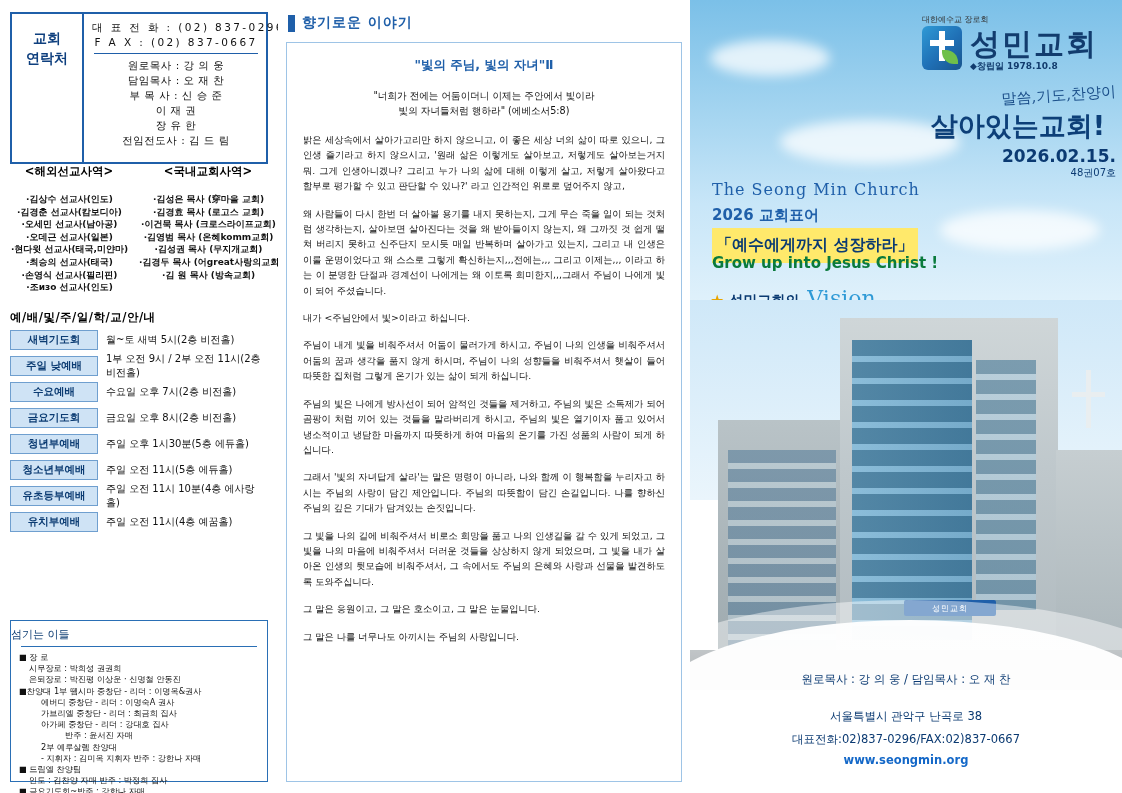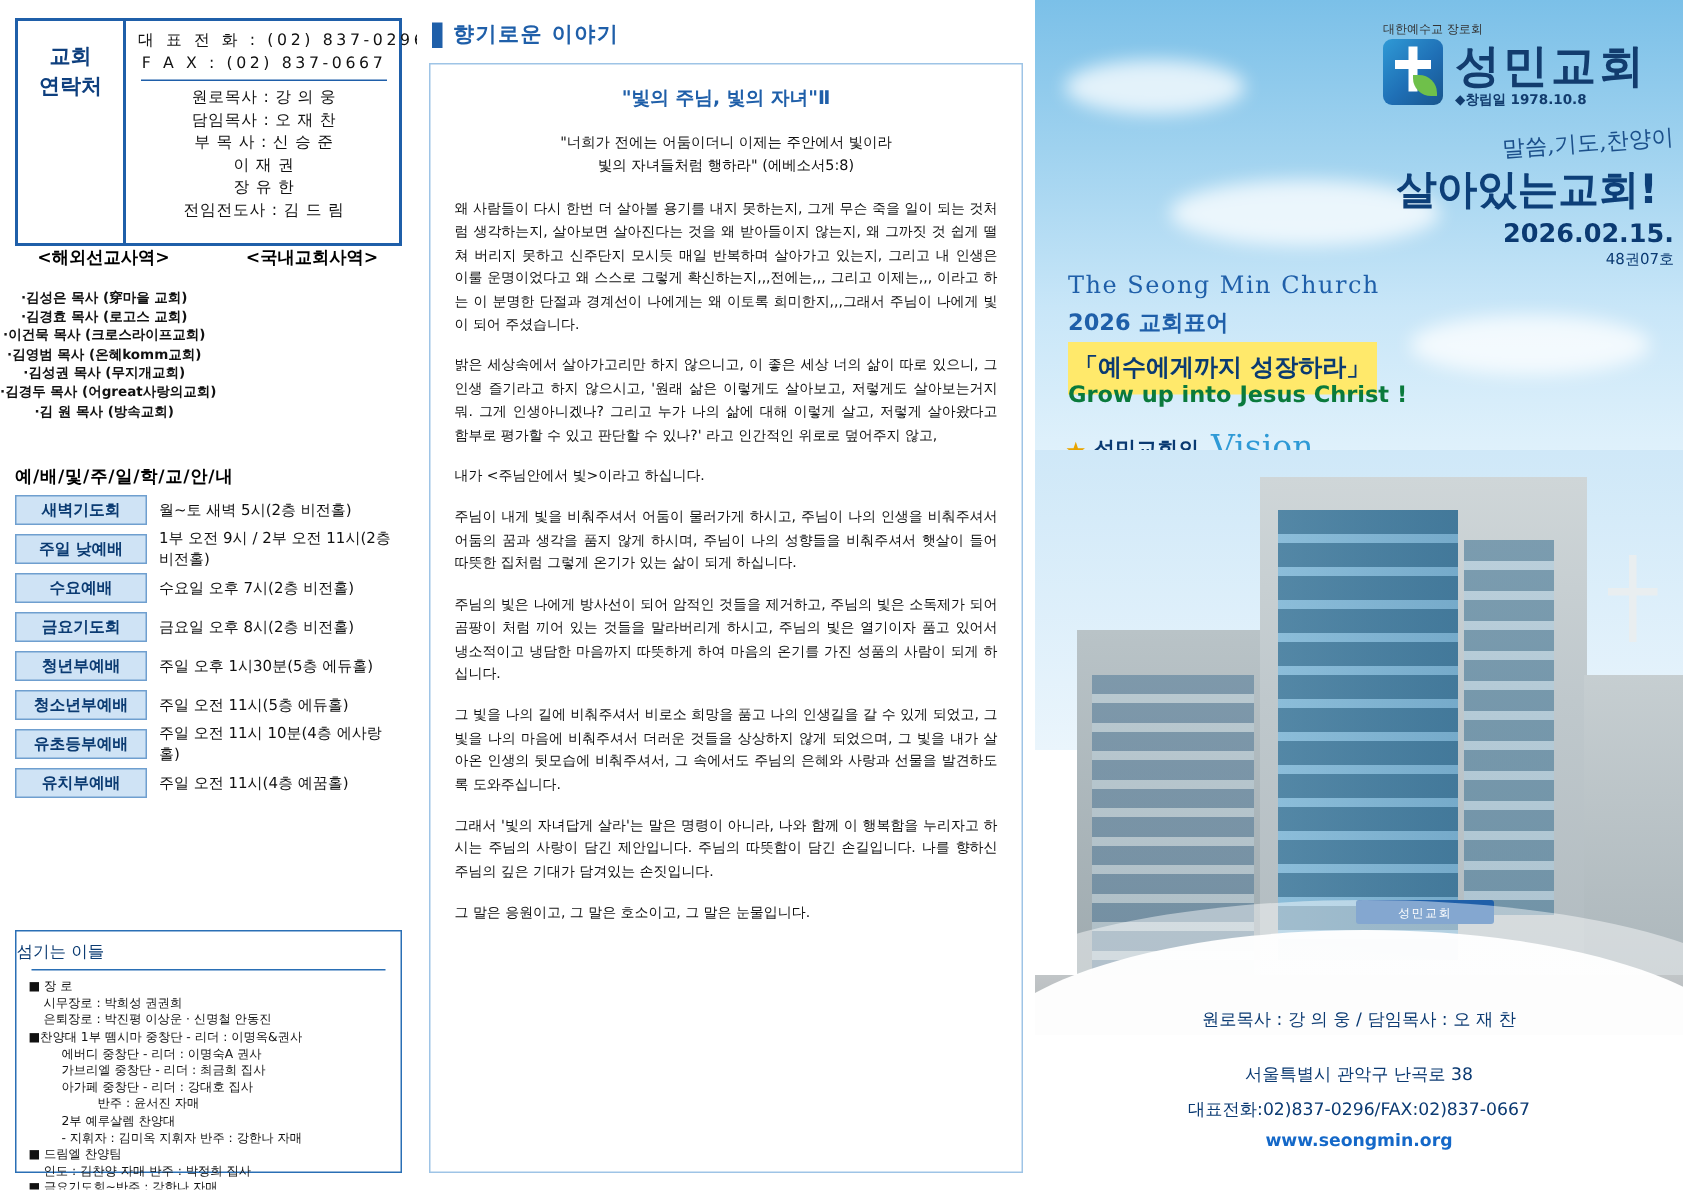--- a/index.html
+++ b/index.html
@@ -195,20 +195,30 @@
         <div class="cr-row">전임전도사 : 김 드 림</div>
       </div>
     </div>
 
     <div class="mission-head">
       <div class="mh1">&lt;해외선교사역&gt;</div>
       <div class="mh2">&lt;국내교회사역&gt;</div>
     </div>
 
     <div class="mission-cols">
+      <div class="mcol">
+        <div class="mrow">·김상수 선교사(인도)</div>
+        <div class="mrow">·김경춘 선교사(캄보디아)</div>
+        <div class="mrow">·오세민 선교사(남아공)</div>
+        <div class="mrow">·오데근 선교사(일본)</div>
+        <div class="mrow">·현다윗 선교사(태국,미얀마)</div>
+        <div class="mrow">·최승의 선교사(태국)</div>
+        <div class="mrow">·손영식 선교사(필리핀)</div>
+        <div class="mrow">·조изо 선교사(인도)</div>
+      </div>
       <div class="mcol">
         <div class="mrow">·김성은 목사 (穿마을 교회)</div>
         <div class="mrow">·김경효 목사 (로고스 교회)</div>
         <div class="mrow">·이건묵 목사 (크로스라이프교회)</div>
         <div class="mrow">·김영범 목사 (온혜komm교회)</div>
         <div class="mrow">·김성권 목사 (무지개교회)</div>
         <div class="mrow">·김경두 목사 (어great사랑의교회)</div>
         <div class="mrow">·김  원 목사 (방속교회)</div>
       </div>
     </div>
@@ -274,28 +284,29 @@
   <div class="col-mid">
     <div class="mid-head">
       <div class="mid-head-bar"></div>
       <div class="mid-head-txt">향기로운 이야기</div>
     </div>
 
     <div class="article">
       <div class="art-title">"빛의 주님, 빛의 자녀"Ⅱ</div>
       <div class="art-verse" style="white-space:pre-line;">"너희가 전에는 어둠이더니 이제는 주안에서 빛이라
 빛의 자녀들처럼 행하라" (에베소서5:8)</div>
+      <div class="art-p">밝은 세상속에서 살아가고리만 하지 않으니고, 이 좋은 세상 너의 삶이 따로 있으니, 그 인생 즐기라고 하지 않으시고, '원래 삶은 이렇게도 살아보고, 저렇게도 살아보는거지 뭐. 그게 인생아니겠나? 그리고 누가 나의 삶에 대해 이렇게 살고, 저렇게 살아왔다고 함부로 평가할 수 있고 판단할 수 있나?' 라고 인간적인 위로로 덮어주지 않고,</div>
       <div class="art-p">왜 사람들이 다시 한번 더 살아볼 용기를 내지 못하는지, 그게 무슨 죽을 일이 되는 것처럼 생각하는지, 살아보면 살아진다는 것을 왜 받아들이지 않는지, 왜 그까짓 것 쉽게 떨쳐 버리지 못하고 신주단지 모시듯 매일 반복하며 살아가고 있는지, 그리고 내 인생은 이룰 운명이었다고 왜 스스로 그렇게 확신하는지,,,전에는,,, 그리고 이제는,,, 이라고 하는 이 분명한 단절과 경계선이 나에게는 왜 이토록 희미한지,,,그래서 주님이 나에게 빛이 되어 주셨습니다.</div>
-      <div class="art-p">밝은 세상속에서 살아가고리만 하지 않으니고, 이 좋은 세상 너의 삶이 따로 있으니, 그 인생 즐기라고 하지 않으시고, '원래 삶은 이렇게도 살아보고, 저렇게도 살아보는거지 뭐. 그게 인생아니겠나? 그리고 누가 나의 삶에 대해 이렇게 살고, 저렇게 살아왔다고 함부로 평가할 수 있고 판단할 수 있나?' 라고 인간적인 위로로 덮어주지 않고,</div>
       <div class="art-p">내가 &lt;주님안에서 빛&gt;이라고 하십니다.</div>
       <div class="art-p">주님이 내게 빛을 비춰주셔서 어둠이 물러가게 하시고, 주님이 나의 인생을 비춰주셔서 어둠의 꿈과 생각을 품지 않게 하시며, 주님이 나의 성향들을 비춰주셔서 햇살이 들어 따뜻한 집처럼 그렇게 온기가 있는 삶이 되게 하십니다.</div>
       <div class="art-p">주님의 빛은 나에게 방사선이 되어 암적인 것들을 제거하고, 주님의 빛은 소독제가 되어 곰팡이 처럼 끼어 있는 것들을 말라버리게 하시고, 주님의 빛은 열기이자 품고 있어서 냉소적이고 냉담한 마음까지 따뜻하게 하여 마음의 온기를 가진 성품의 사람이 되게 하십니다.</div>
+      <div class="art-p">그래서 '빛의 자녀답게 살라'는 말은 명령이 아니라, 나와 함께 이 행복함을 누리자고 하시는 주님의 사랑이 담긴 제안입니다. 주님의 따뜻함이 담긴 손길입니다. 나를 향하신 주님의 깊은 기대가 담겨있는 손짓입니다.</div>
       <div class="art-p">그 빛을 나의 길에 비춰주셔서 비로소 희망을 품고 나의 인생길을 갈 수 있게 되었고, 그 빛을 나의 마음에 비춰주셔서 더러운 것들을 상상하지 않게 되었으며, 그 빛을 내가 살아온 인생의 뒷모습에 비춰주셔서, 그 속에서도 주님의 은혜와 사랑과 선물을 발견하도록 도와주십니다.</div>
-      <div class="art-p">그래서 '빛의 자녀답게 살라'는 말은 명령이 아니라, 나와 함께 이 행복함을 누리자고 하시는 주님의 사랑이 담긴 제안입니다. 주님의 따뜻함이 담긴 손길입니다. 나를 향하신 주님의 깊은 기대가 담겨있는 손짓입니다.</div>
       <div class="art-p">그 말은 응원이고, 그 말은 호소이고, 그 말은 눈물입니다.</div>
+      <div class="art-p">그 말은 나를 너무나도 아끼시는 주님의 사랑입니다.</div>
     </div>
   </div>
 
   <div class="col-right">
     <div class="sky">
       <div class="cloud" style="left:20px;top:40px;width:120px;height:36px;"></div>
       <div class="cloud" style="left:90px;top:120px;width:180px;height:44px;"></div>
       <div class="cloud" style="left:250px;top:210px;width:160px;height:40px;"></div>
     </div>
 

